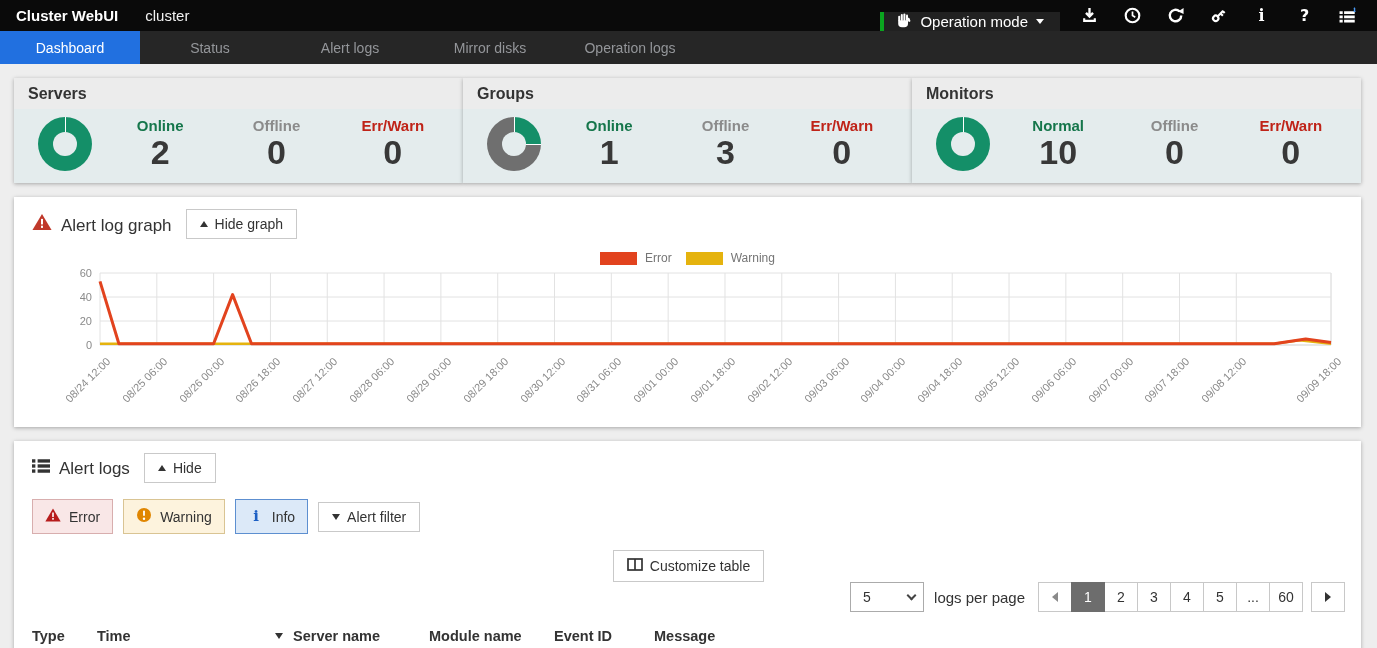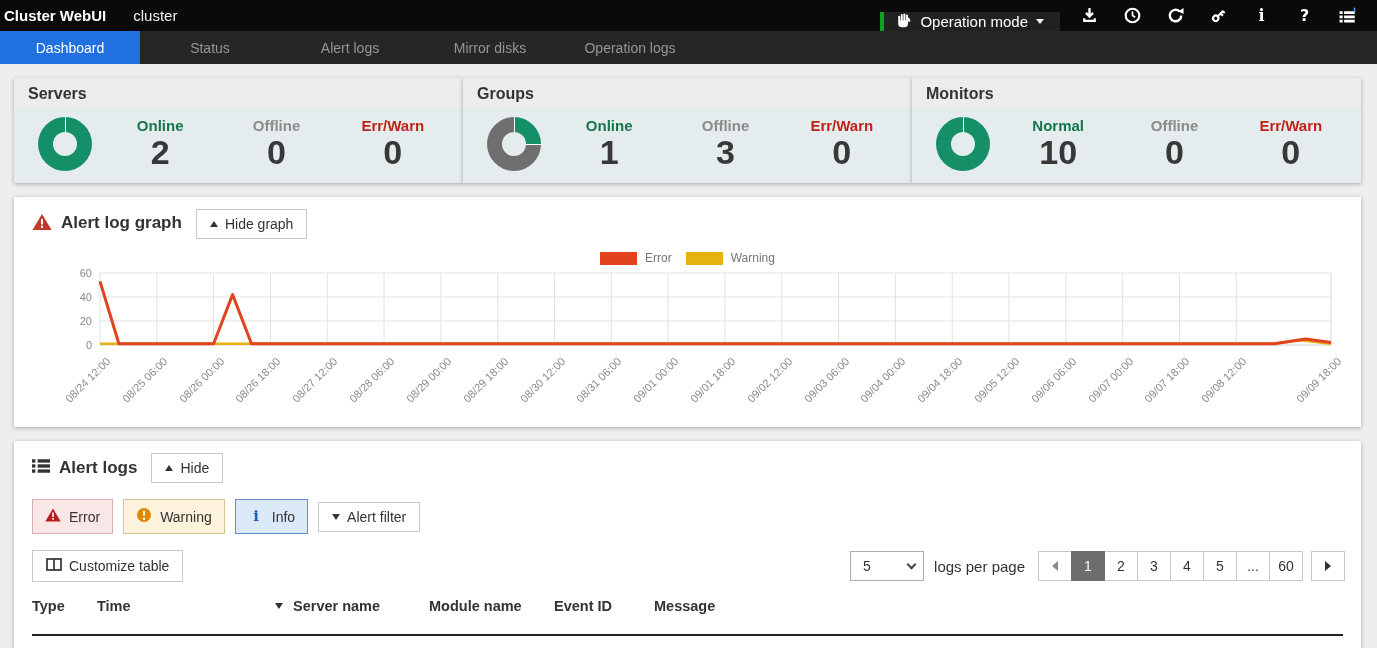--- a/index.html
+++ b/index.html
@@ -1,21 +1,21 @@
 <!DOCTYPE html>
 <html><head>
 <meta charset="utf-8">
 <style>
   * { box-sizing: border-box; margin: 0; padding: 0; }
   html,body { width:1377px; height:648px; overflow:hidden; }
   body { font-family:"Liberation Sans", sans-serif; background:#eeeeee; color:#333; position:relative; }
 
   
   .topbar { height:31px; background:#0a0a0a; display:flex; align-items:stretch; color:#fff; }
-  .brand { font-weight:bold; font-size:15px; padding-left:4px; display:flex; align-items:center; }
+  .brand { font-weight:bold; font-size:15px; padding-left:16px; display:flex; align-items:center; }
   .cluster-name { margin-left:27px; font-size:15px; color:#f2f2f2; display:flex; align-items:center; }
   .topbar-right { margin-left:auto; display:flex; align-items:flex-end;padding-left:7px; }
   .opmode { background:#212121; border-left:4px solid #0aa41f; display:flex; align-items:center; gap:8px; padding:0 16px 0 12px; font-size:15px; cursor:pointer; }
   .toolbar-icons { display:flex; align-items:center; padding:0 8px; }
   .tb-icon { width:43px; height:31px; display:flex; align-items:center; justify-content:center; cursor:pointer; }
   .tb-icon svg { width:17px; height:17px; }
 
   
   .tri-down { width:0; height:0; border-left:4px solid transparent; border-right:4px solid transparent; border-top:5px solid currentColor; display:inline-block; }
   .tri-up   { width:0; height:0; border-left:4px solid transparent; border-right:4px solid transparent; border-bottom:6px solid #333; display:inline-block; }
@@ -38,21 +38,21 @@
   .stat { flex:1; text-align:center; }
   .stat-label { font-weight:bold; font-size:15px; }
   .stat-label.ok  { color:#15764b; }
   .stat-label.off { color:#8b8b8b; }
   .stat-label.err { color:#bf2318; }
   .stat-value { font-size:34px; font-weight:bold; color:#383838; line-height:1.05; margin-top:1px; }
 
   
   .section { background:#fff; margin:14px 16px 0 14px; box-shadow:0 1px 4px rgba(0,0,0,.3); }
   .section-header { display:flex; align-items:center; gap:14px; padding:12px 18px 4px; }
-  .section-title { font-weight:bold; font-size:17px; color:#333; display:flex; align-items:flex-start; gap:9px; }
+  .section-title { font-weight:normal; font-size:17px; color:#333; display:flex; align-items:flex-end; gap:9px; }
   .btn { border:1px solid #c9c9c9; background:#fff; padding:6px 13px; font-size:14px; color:#333; display:inline-flex; align-items:center; gap:7px; cursor:pointer; font-family:inherit; }
 
   
   .legend { display:flex; justify-content:center; align-items:center; gap:14px; font-size:12px; color:#757575; margin:8px 0 2px; }
   .legend-item { display:flex; align-items:center; gap:8px; }
   .legend-swatch { width:37px; height:13px; display:inline-block; }
   #chart { position:relative; height:158px; margin:4px 20px 10px 20px; }
   #chart svg { position:absolute; left:0; top:0; }
   .ytick-label { position:absolute; width:38px; text-align:right; font-size:11px; color:#8a8a8a; }
   .xtick-label { position:absolute; font-size:11px; color:#8a8a8a; white-space:nowrap; transform:translateX(-100%) rotate(-45deg); transform-origin:100% 0%; }
@@ -60,21 +60,21 @@
   
   .logs-section { height:210px; overflow:hidden; }
   .filter-row { display:flex; align-items:center; gap:10px; padding:12px 18px 2px; }
   .filter-btn { border:1px solid #c9c9c9; padding:7px 12px; font-size:14px; display:inline-flex; align-items:center; gap:8px; cursor:pointer; color:#333; font-family:inherit; background:#fff; }
   .filter-btn.error   { background:#f9e7e7; border-color:#d8aeae; }
   .filter-btn.warning { background:#fdf3dd; border-color:#d9c493; }
   .filter-btn.info    { background:#dce9f8; border-color:#5d8fd0; }
   .filter-btn svg { width:16px; height:16px; }
   .alert-filter-btn { }
 
-  .toolbar-row { display:flex; align-items:center; padding:14px 16px 0 18px; }
+  .toolbar-row { display:flex; align-items:center; padding:14px 16px 0 18px;flex-direction:column; }
   .select-wrap { position:relative; display:inline-block; }
   .select-wrap select { appearance:none; -webkit-appearance:none; border:1px solid #ababab; background:#fff; width:74px; height:30px; padding:0 24px 0 12px; font-size:14px; color:#333; font-family:inherit; }
   .select-wrap .chevron { position:absolute; right:9px; top:10px; width:7px; height:7px; border-right:2px solid #444; border-bottom:2px solid #444; transform:rotate(45deg); pointer-events:none; }
   .per-page-label { font-size:15px; margin:0 14px 0 10px; }
   .pagination { display:flex; align-items:center; }
   .page-btn { min-width:34px; height:30px; border:1px solid #c8c8c8; background:#fff; display:flex; align-items:center; justify-content:center; font-size:14px; color:#333; margin-left:-1px; cursor:pointer; padding:0 8px; font-family:inherit; }
   .page-btn.active { background:#6d6d6d; border-color:#6d6d6d; color:#fff; position:relative; z-index:1; }
   .page-btn.nav-next { margin-left:8px; }
 
   .table-header { display:flex; align-items:flex-end; margin:16px 18px 0; padding-bottom:20px; border-bottom:2px solid #222; font-weight:bold; font-size:14.5px; color:#333; }

